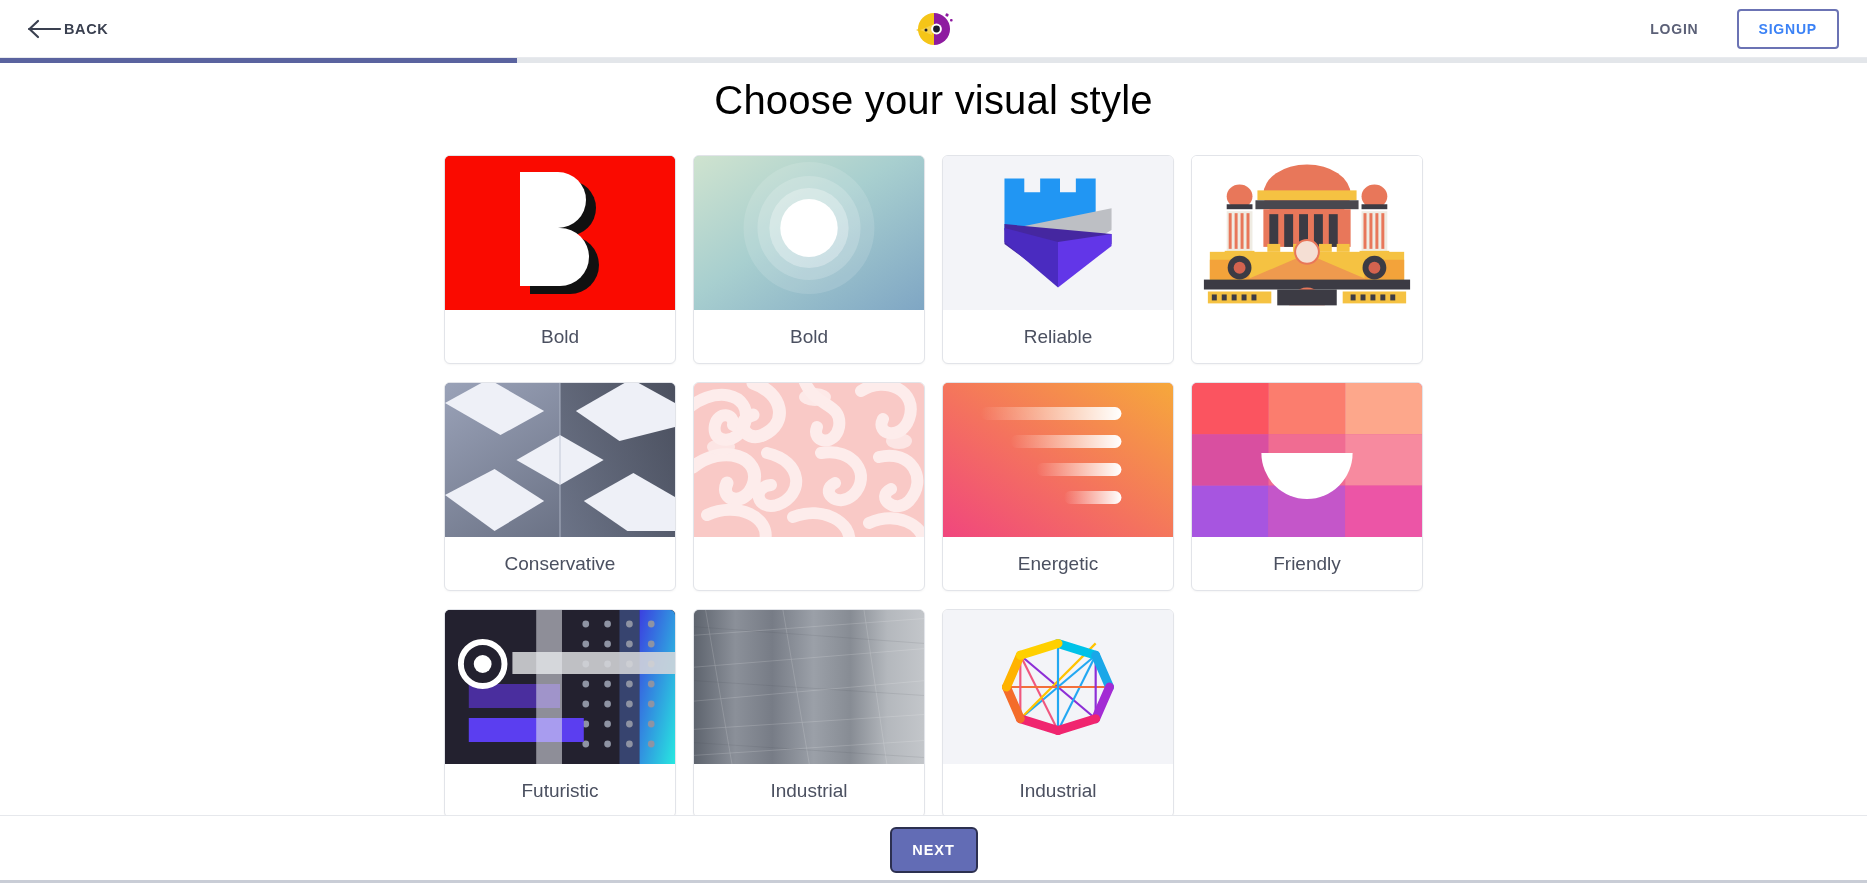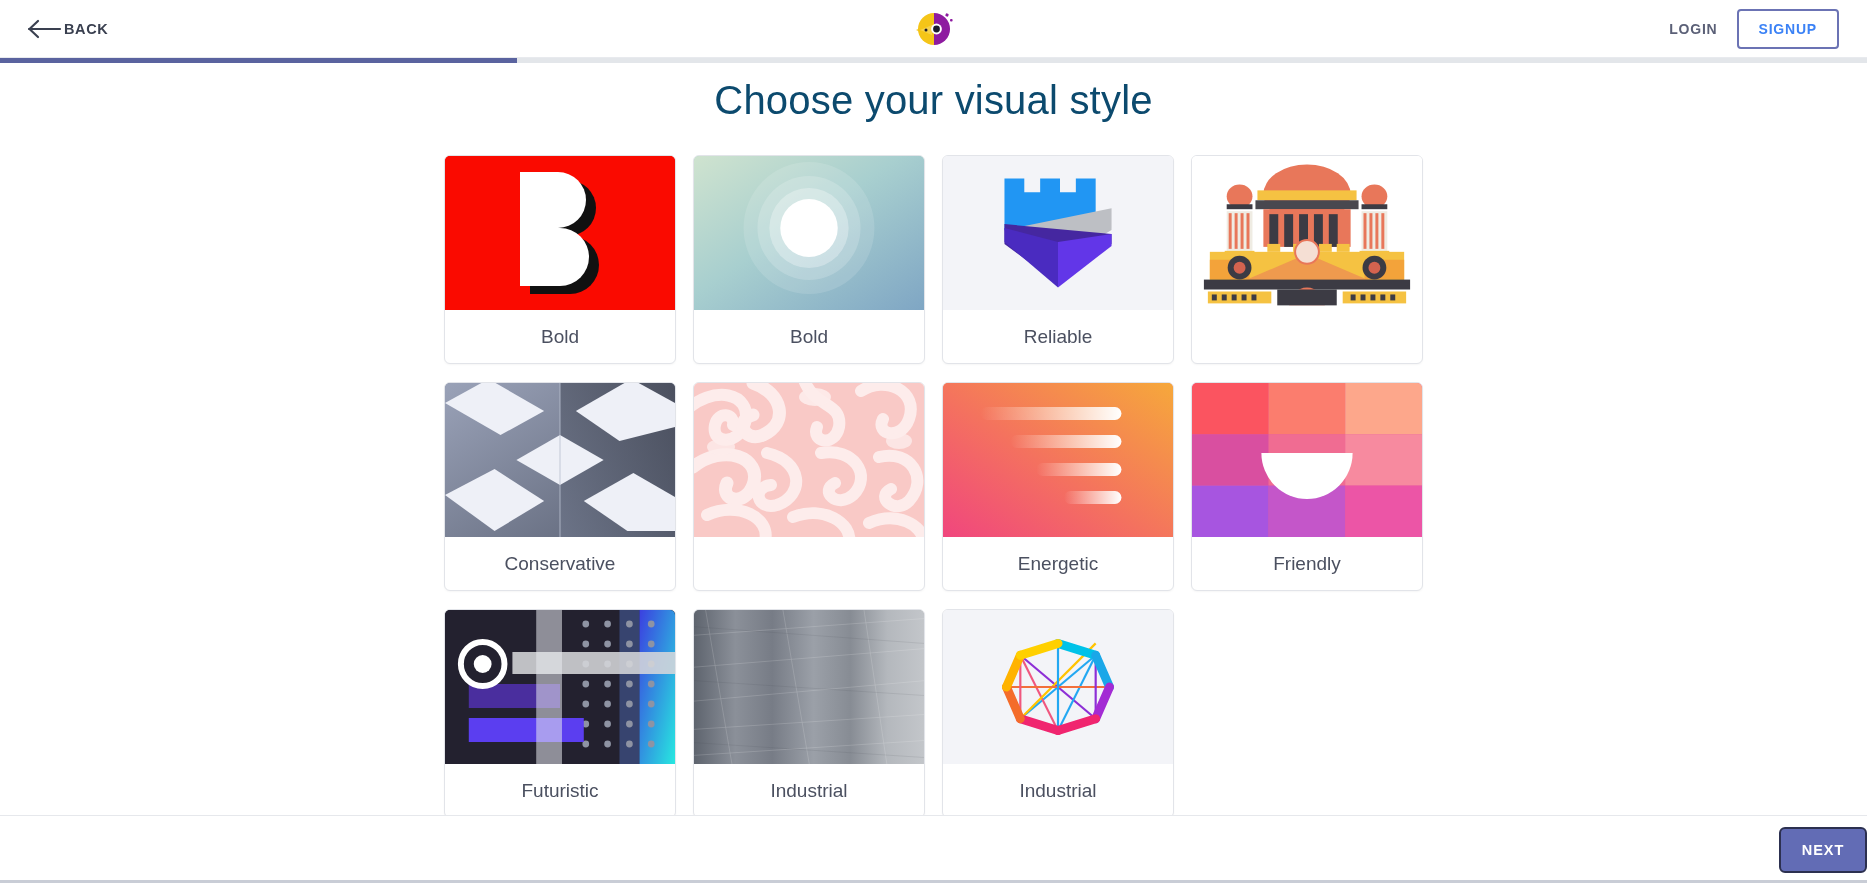--- a/index.html
+++ b/index.html
@@ -24,21 +24,21 @@
     padding: 6px 8px;
   }
   .back-arrow { width: 38px; height: 24px; display: block; }
   .back-label {
     font-size: 14.5px; font-weight: bold; letter-spacing: .6px; color: #3a4050;
     font-family: "Liberation Sans", sans-serif;
   }
   .brand { position: absolute; left: 50%; transform: translateX(-50%); top: 5px; }
   .brand svg { display: block; }
   .header-right {
-    margin-left: auto; display: flex; align-items: center; gap: 9px;
+    margin-left: auto; display: flex; align-items: center; gap: 28px;
     margin-right: 28px;
   }
   .login-link {
     font-size: 14px; font-weight: bold; letter-spacing: .8px; color: #5b6077;
     background: none; border: none; cursor: pointer; padding: 8px 10px;
   }
   .signup-btn {
     font-size: 14px; font-weight: bold; letter-spacing: .8px;
     color: #3b82f6; background: #fff;
     border: 2px solid #6b73b4; border-radius: 4px;
@@ -48,21 +48,21 @@
   
   .progress-track {
     position: absolute; top: 58px; left: 0; right: 0; height: 5px;
     background: #e3e6ea;
   }
   .progress-fill { height: 100%; background: #5a639f; }
 
   
   .page-title {
     position: absolute; top: 78px; left: 0; right: 0; text-align: center;
-    font-size: 40px; font-weight: 300; color: #0c4a6e; letter-spacing: .2px;
+    font-size: 40px; font-weight: 300; color: #000000; letter-spacing: .2px;
   }
 
   .grid-viewport {
     position: absolute; top: 155px; left: 0; right: 0; bottom: 68px;
     overflow: hidden;
   }
   .grid {
     width: 980px; margin: 0 auto;
     display: grid; grid-template-columns: repeat(4, 232px);
     column-gap: 17px; row-gap: 18px;
@@ -84,21 +84,21 @@
   .thumb svg, .thumb .fillbox { position: absolute; inset: 0; width: 100%; height: 100%; }
   .card-label {
     flex: 1; display: flex; align-items: center; justify-content: center;
     font-size: 19px; font-weight: 400; color: #4b5060;
   }
 
   
   .footer {
     position: absolute; left: 0; right: 0; bottom: 0; height: 68px;
     background: #fff; border-top: 1px solid #e6e8ec;
-    display: flex; align-items: center; justify-content: flex-end;
+    display: flex; align-items: center; justify-content: center;
   }
   .next-btn {
     width: 88px; height: 46px; border-radius: 6px;
     background: #626cb5; border: 2px solid #2c3050;
     color: #ffffff; font-size: 14.5px; font-weight: bold; letter-spacing: 1px;
     cursor: pointer;
   }
   .bottom-strip {
     position: absolute; left: 0; right: 0; bottom: 0; height: 3px;
     background: #c9cdd6;

